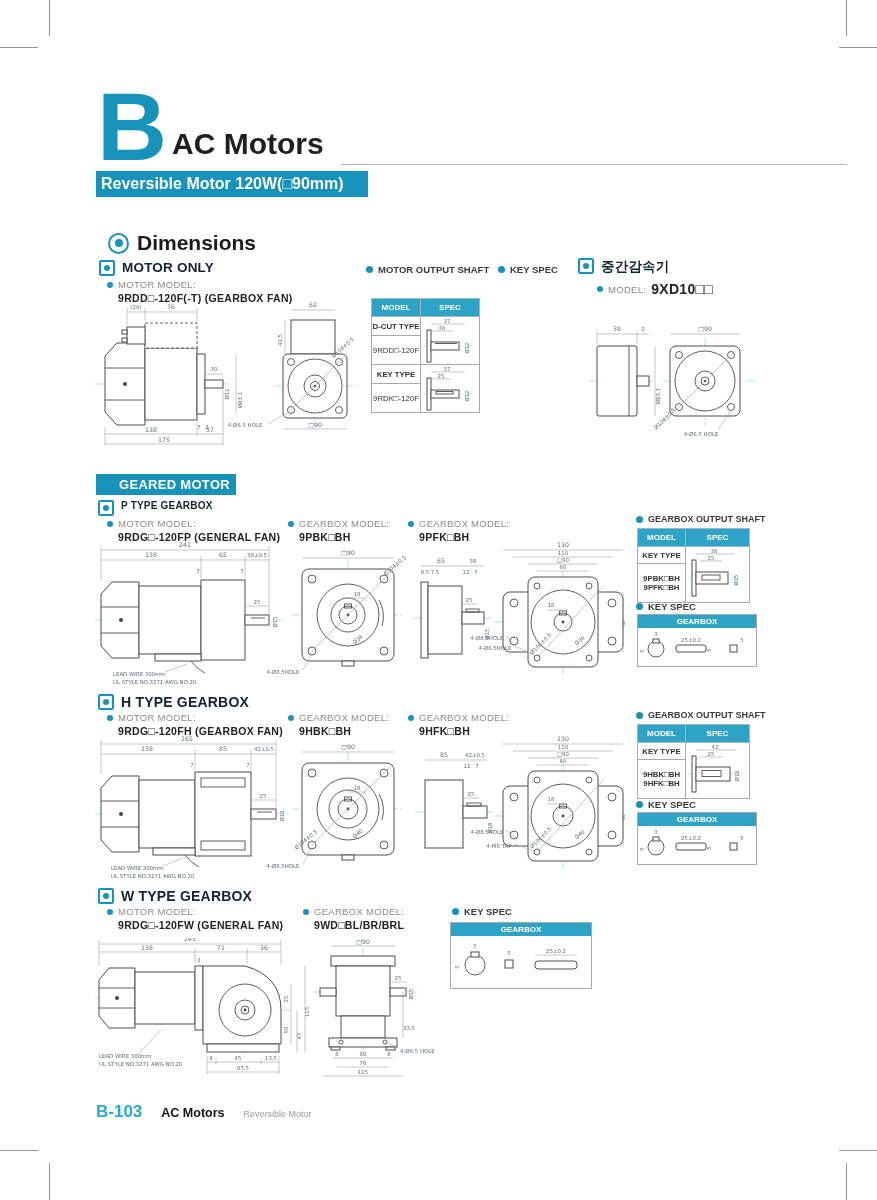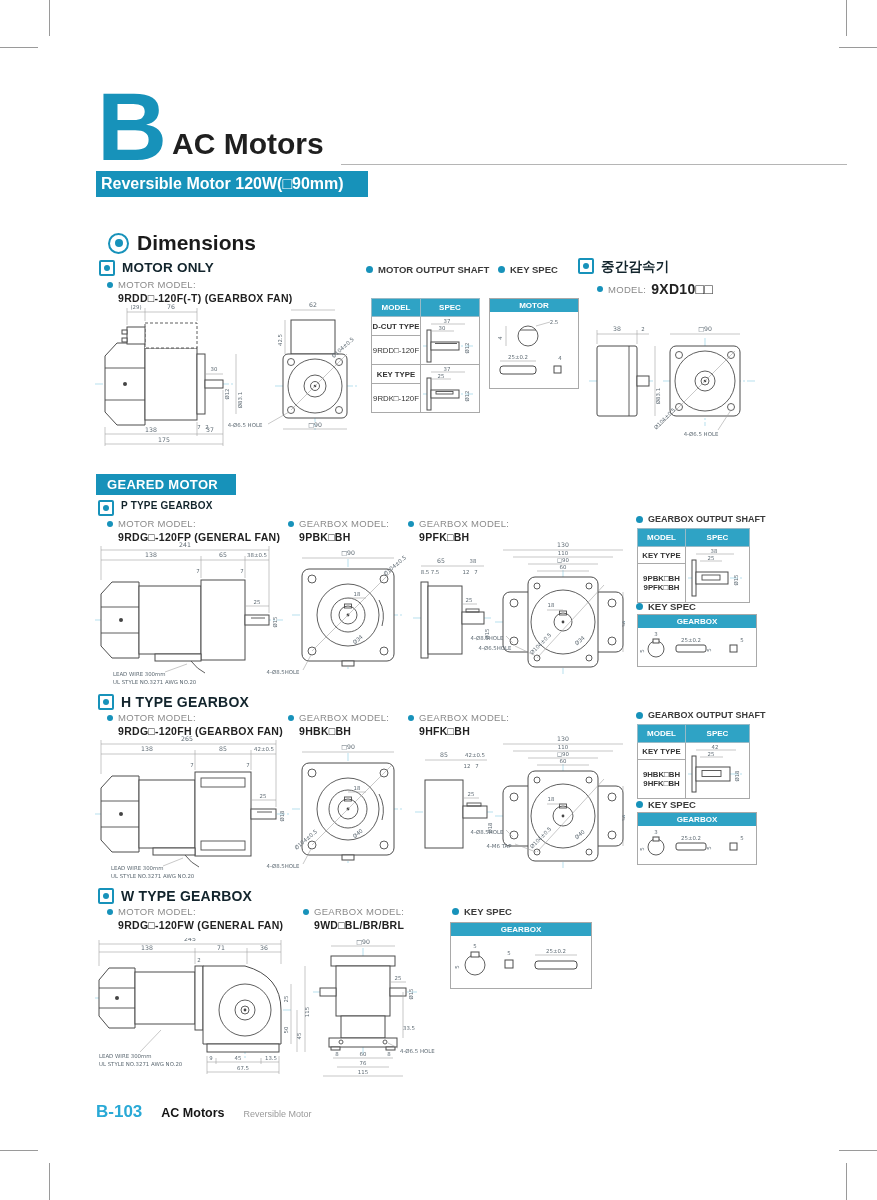--- a/index.html
+++ b/index.html
@@ -19,21 +19,21 @@
   .dim-head{display:flex;align-items:center;gap:8px}
   .dim-title{font-size:21px;font-weight:bold;color:#1b1b1b}
   .target-icon{width:17px;height:17px;border:2.5px solid #1792ba;border-radius:50%;position:relative;display:inline-block}
   .target-icon::after{content:"";position:absolute;left:4.5px;top:4.5px;width:8px;height:8px;background:#1792ba;border-radius:50%}
   .sec-head{display:flex;align-items:flex-start;gap:7px}
   .sec-title{font-size:13.5px;font-weight:bold;color:#12242c;letter-spacing:.2px}
   .sq-icon{width:12px;height:12px;border:2px solid #1792ba;border-radius:2px;position:relative;display:inline-block}
   .sq-icon::after{content:"";position:absolute;left:3px;top:3px;width:6px;height:6px;background:#1792ba;border-radius:50%}
 
   .gm-banner{background:#1792ba;color:#fff;font-weight:bold;font-size:13px;
-             width:140px;height:21px;line-height:21px;padding-left:11px;box-sizing:border-box;letter-spacing:.3px}
+             width:140px;height:21px;line-height:21px;padding-left:23px;box-sizing:border-box;letter-spacing:.3px}
 
   .bullet{display:flex;align-items:center;gap:5px;font-size:9.5px;font-weight:bold;color:#3a3a3a}
   .dot{width:7px;height:7px;border-radius:50%;background:#1792ba;flex:0 0 auto}
   .dot-s{width:6px;height:6px}
   .mb-label{display:flex;align-items:center;gap:5px;font-size:9.5px;color:#8a8a8a;letter-spacing:.3px}
   .mb-value{font-size:10.5px;font-weight:bold;color:#222;margin-left:11px;margin-top:2px;letter-spacing:.3px}
 
   
   .spec-table{border-collapse:collapse;background:#fff}
   .spec-table th{background:#2fa3c5;color:#fff;font-size:8px;font-weight:bold;border:1px solid #97bac7;padding:4px 0}
@@ -213,36 +213,20 @@
           <text x="48" y="30" transform="rotate(-90 48 30)" class="t5">Ø12</text>
         </svg>
       </td>
     </tr>
     <tr>
           <td style="height:28px">9RDK□-120F</td>
         </tr>
   </tbody>
     </table>
 
-  <div class="ks-box abs" style="left:489px;top:298px;width:88px">
-    <div class="ks-head">MOTOR</div>
-    <svg width="86" height="76" viewBox="0 0 86 76">
-      <circle class="ln2" cx="38" cy="24" r="10"></circle>
-      <line class="ln2" x1="30" y1="18" x2="46" y2="18"></line>
-      <line class="dim" x1="46" y1="14" x2="60" y2="10"></line>
-      <text x="64" y="12" class="t5">2.5</text>
-      <line class="dim" x1="16" y1="14" x2="16" y2="34"></line>
-      <text x="12" y="26" transform="rotate(-90 12 26)" class="t5">4</text>
-      <rect class="ln" x="10" y="54" width="36" height="8" rx="3"></rect>
-      <line class="dim" x1="10" y1="49" x2="46" y2="49"></line>
-      <text x="28" y="47" class="t5">25±0.2</text>
-      <rect class="ln" x="64" y="54" width="7" height="7"></rect>
-      <text x="70" y="48" class="t5">4</text>
-    </svg>
-  </div>
 
   <svg class="abs" style="left:585px;top:318px" width="175" height="135" viewBox="0 0 175 135">
     <line class="cl" x1="4" y1="63" x2="70" y2="63"></line>
     <rect class="ln" x="12" y="28" width="40" height="70" rx="2"></rect>
     <line class="ln2" x1="44" y1="28" x2="44" y2="98"></line>
     <rect class="ln" x="52" y="58" width="12" height="10"></rect>
     <line class="dim" x1="12" y1="16" x2="52" y2="16"></line>
       <line class="dim" x1="52" y1="16" x2="64" y2="16"></line>
     <line class="dim" x1="12" y1="12" x2="12" y2="26"></line>
       <line class="dim" x1="52" y1="12" x2="52" y2="26"></line>

